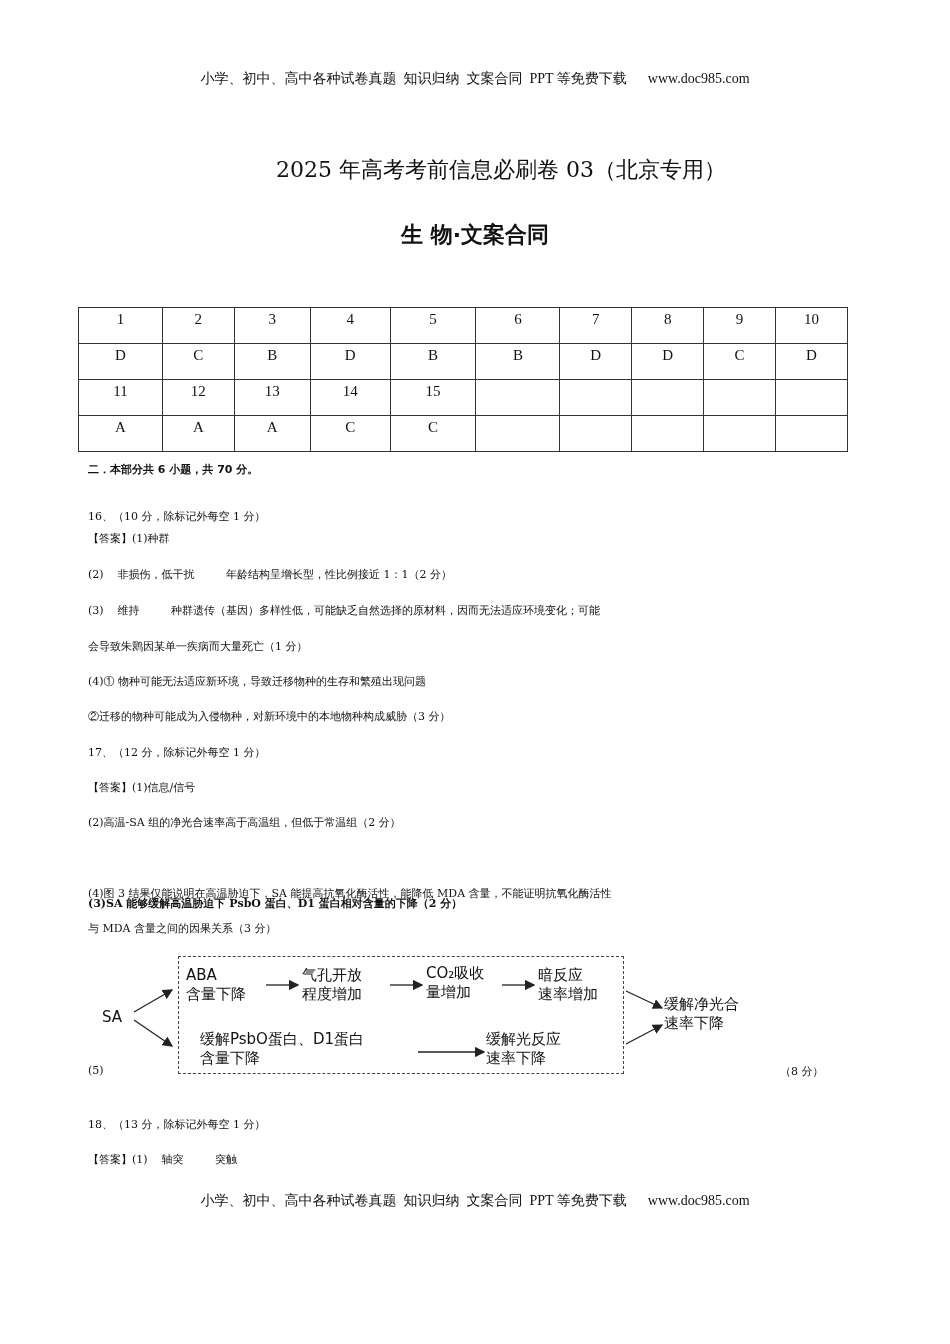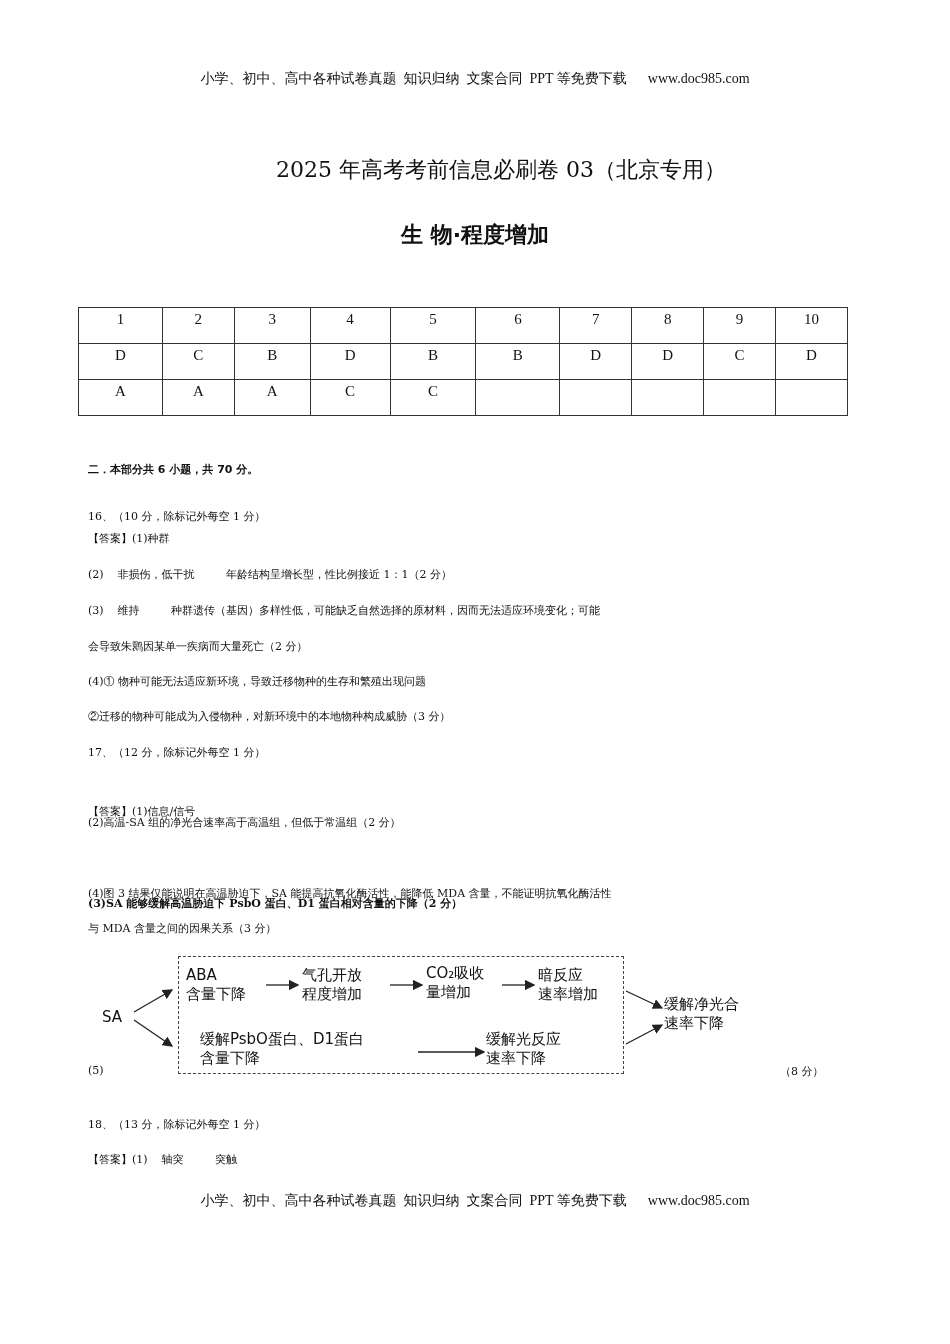--- a/index.html
+++ b/index.html
@@ -20,21 +20,21 @@
   .dbox { left:178px; top:956px; width:446px; height:118px; border:1.5px dashed #444; box-sizing:border-box; }
   .node { font-family:"DejaVu Sans","Liberation Sans",sans-serif; font-size:15px; text-align:left; line-height:19px; }
   svg.arrows { position:absolute; left:0; top:0; }
 </style>
 </head>
 <body>
 
 <div class="abs banner" style="top:70px;">小学、初中、高中各种试卷真题  知识归纳  文案合同  PPT 等免费下载      www.doc985.com</div>
 
 <div class="abs title" style="top:155px;padding-left:26px;">2025 年高考考前信息必刷卷 03（北京专用）</div>
-<div class="abs subtitle" style="top:220px;">生  物·程度增加</div>
+<div class="abs subtitle" style="top:220px;">生  物·文案合同</div>
 
 <table class="ans">
   <colgroup>
     <col style="width:84px">
       <col style="width:72px">
       <col style="width:76px">
       <col style="width:80px">
       <col style="width:86px">
     <col style="width:84px">
       <col style="width:72px">
@@ -61,46 +61,58 @@
         <td>B</td>
         <td>D</td>
         <td>B</td>
         <td>B</td>
         <td>D</td>
         <td>D</td>
         <td>C</td>
         <td>D</td>
       </tr>
       <tr>
+        <td>11</td>
+        <td>12</td>
+        <td>13</td>
+        <td>14</td>
+        <td>15</td>
+        <td></td>
+        <td></td>
+        <td></td>
+        <td></td>
+        <td></td>
+      </tr>
+      <tr>
         <td>A</td>
         <td>A</td>
         <td>A</td>
         <td>C</td>
         <td>C</td>
         <td></td>
         <td></td>
         <td></td>
         <td></td>
         <td></td>
       </tr>
     </tbody>
 </table>
 
 <div class="abs line bold" style="top:462px;">二．本部分共 6 小题，共 70 分。</div>
 
 <div class="abs line" style="top:497px;margin-top:12px;">16、（10 分，除标记外每空 1 分）</div>
 <div class="abs line" style="top:531px;">【答案】(1)种群</div>
 <div class="abs line" style="top:567px;">(2)    非损伤，低干扰         年龄结构呈增长型，性比例接近 1：1（2 分）</div>
 <div class="abs line" style="top:603px;text-align:center;">(3)    维持         种群遗传（基因）多样性低，可能缺乏自然选择的原材料，因而无法适应环境变化；可能</div>
-<div class="abs line" style="top:639px;">会导致朱鹮因某单一疾病而大量死亡（2 分）</div>
+<div class="abs line" style="top:639px;">会导致朱鹮因某单一疾病而大量死亡（1 分）</div>
 <div class="abs line" style="top:674px;">(4)① 物种可能无法适应新环境，导致迁移物种的生存和繁殖出现问题</div>
 <div class="abs line" style="top:709px;">②迁移的物种可能成为入侵物种，对新环境中的本地物种构成威胁（3 分）</div>
 
 <div class="abs line" style="top:745px;">17、（12 分，除标记外每空 1 分）</div>
-<div class="abs line" style="top:804px;">【答案】(1)信息/信号</div>
+<div class="abs line" style="top:780px;">【答案】(1)信息/信号</div>
 <div class="abs line" style="top:815px;">(2)高温-SA 组的净光合速率高于高温组，但低于常温组（2 分）</div>
 <div class="abs line" style="top:896px;font-weight:bold;">(3)SA 能够缓解高温胁迫下 PsbO 蛋白、D1 蛋白相对含量的下降（2 分）</div>
 <div class="abs line" style="top:886px;text-align:right;">(4)图 3 结果仅能说明在高温胁迫下，SA 能提高抗氧化酶活性，能降低 MDA 含量，不能证明抗氧化酶活性</div>
 <div class="abs line" style="top:921px;">与 MDA 含量之间的因果关系（3 分）</div>
 
 <div class="abs node" style="left:102px;top:1008px;">SA</div>
 <div class="abs dbox"></div>
 <div class="abs node" style="left:186px;top:966px;width:84px;">
   <div>ABA</div>
   <div>含量下降</div>

